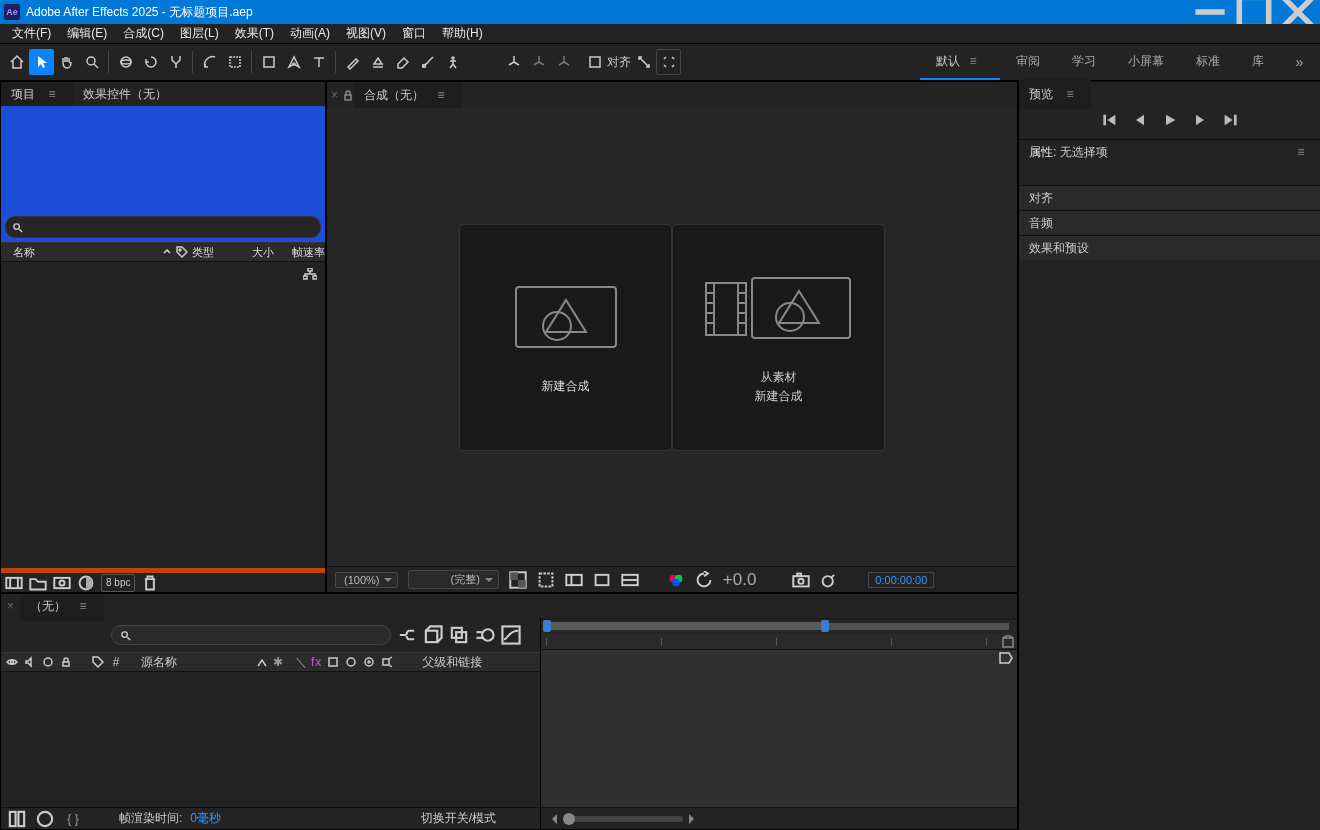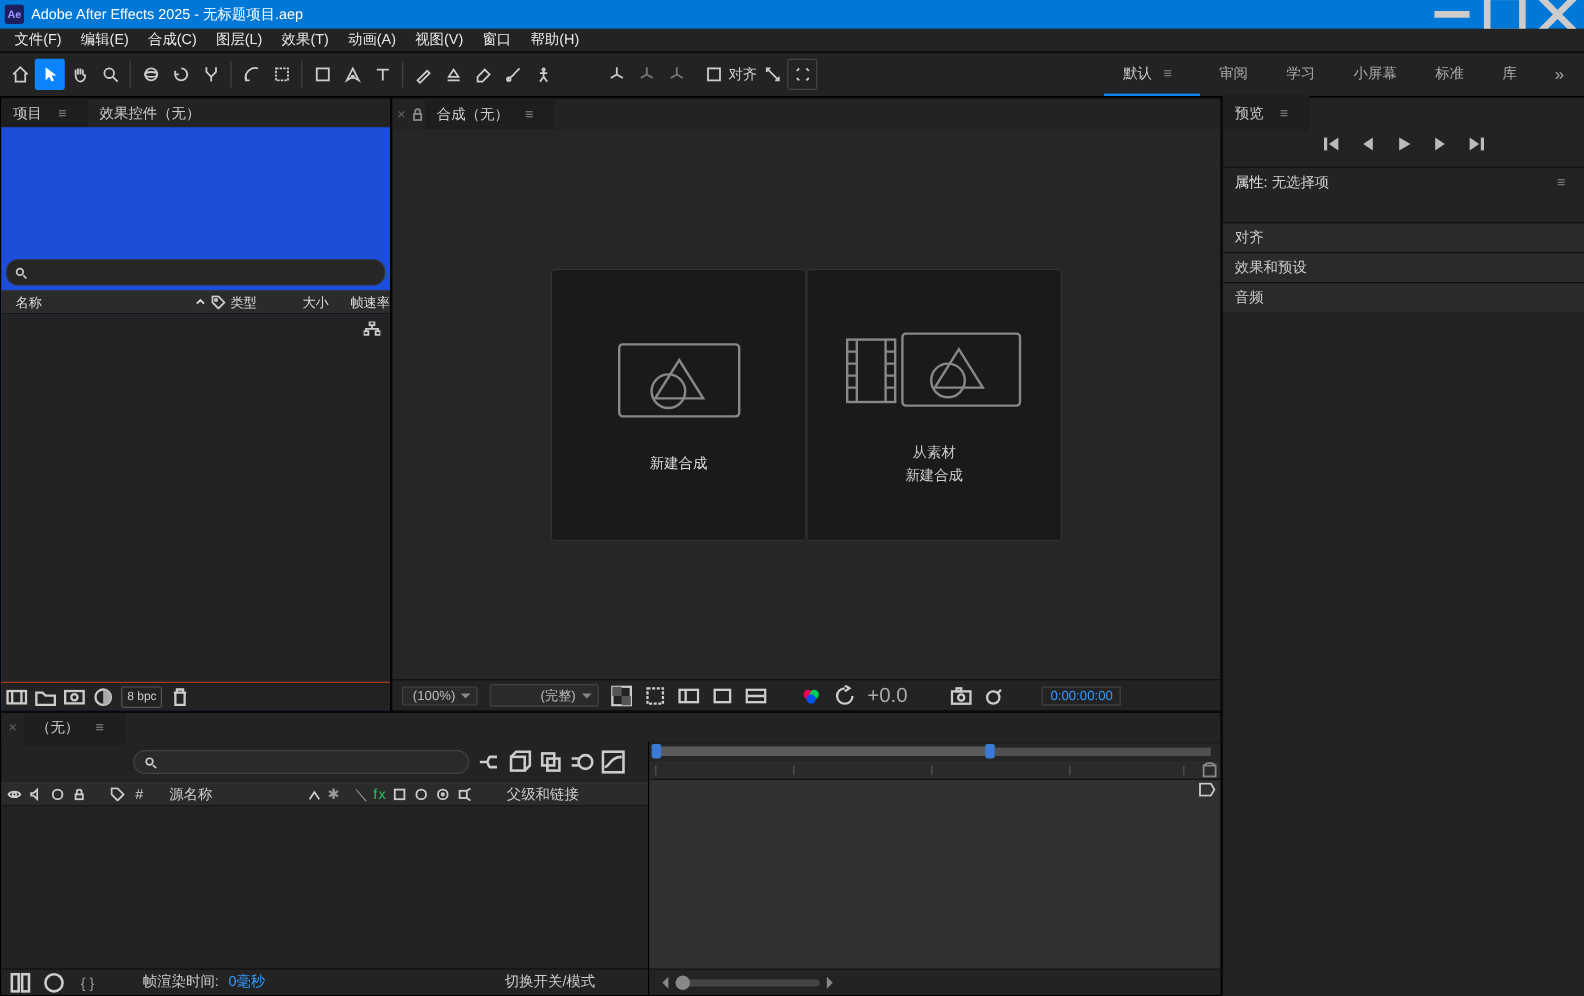--- a/index.html
+++ b/index.html
@@ -40,21 +40,21 @@
 .hamburger::before{content:"≡";}
 
 
 .project-panel { grid-column:1; grid-row:1; }
 .project-body { flex:1; background:#1d4ed8; display:flex; flex-direction:column;}
 .project-preview-area{height:110px;}
 .project-search { height:22px; border:1px solid #333; margin:0 4px; border-radius:10px; display:flex; align-items:center; padding:0 6px; background:#262626;}
 .project-search svg{width:11px;height:11px;margin-right:4px;}
 .project-header-row { height:20px; background:#2b2b2b; border-top:1px solid #333; border-bottom:1px solid #111; display:flex; align-items:center; margin-top:4px; padding-left:12px; gap:4px;}
 .col-name{flex:1;} .col-label{color:#ddd; font-size:11px;}
-.project-footer { height:24px; background:#232323; display:flex; align-items:center; padding:0 4px; gap:6px; border-top:1px solid #c2410c;}
+.project-footer { height:24px; background:#232323; display:flex; align-items:center; padding:0 4px; gap:6px; border-top:5px solid #c2410c;}
 .footer-icon{width:18px;height:18px;display:flex;align-items:center;justify-content:center;border-radius:2px;}
 .footer-icon.boxed{border:1px solid #555; padding:0 4px; width:auto; font-size:10px;}
 .flex1{flex:1;}
 .project-list-area{flex:1; background:#232323; position:relative;}
 .project-list-area .flow-icon{position:absolute; right:8px; top:6px; color:#aaa;}
 
 
 .comp-panel { grid-column:2; grid-row:1; }
 .comp-body { flex:1; background:#262626; display:flex; align-items:center; justify-content:center; }
 .comp-header{height:26px; display:flex; align-items:center; background:#232323;}
@@ -515,22 +515,22 @@
           </div>
       </div>
     </div>
     <div class="right-panel-row props-panel" style="height:46px;">
       <div class="panel-header">
         <div><span class="props-label">属性:</span> <span>无选择项</span></div>
         <span class="hamburger"></span>
       </div>
     </div>
     <div class="collapsed-panel">对齐</div>
+    <div class="collapsed-panel">音频</div>
     <div class="collapsed-panel">效果和预设</div>
-    <div class="collapsed-panel">音频</div>
     <div class="flex1"></div>
   </div>
 
   <div class="panel timeline-panel">
     <div class="panel-header">
       <span style="color:#666;margin:0 6px">×</span>
       <div class="panel-tab active">
           <span>（无）</span>
           <span class="hamburger"></span>
         </div>
@@ -607,21 +607,21 @@
           <div class="icon-cell">#</div>
           <div style="width:10px"></div>
           <span style="width:110px;">源名称</span>
           <div class="icon-cell">
               <svg width="12" height="12" viewBox="0 0 12 12">
                 <path d="M2 10 L6 4 L10 10"></path>
               </svg>
             </div>
           <span style="letter-spacing:2px;color:#999;width:18px">✱</span>
           <span style="color:#999">＼</span>
-          <span style="letter-spacing:1px;color:#22c55e">fx</span>
+          <span style="letter-spacing:1px;color:#d946ef">fx</span>
           <div class="icon-cell">
               <svg width="12" height="12" viewBox="0 0 12 12">
                 <rect x="2" y="2" width="8" height="8"></rect>
               </svg>
             </div>
           <div class="icon-cell">
               <svg width="12" height="12" viewBox="0 0 12 12">
                 <circle cx="6" cy="6" r="4"></circle>
               </svg>
             </div>

